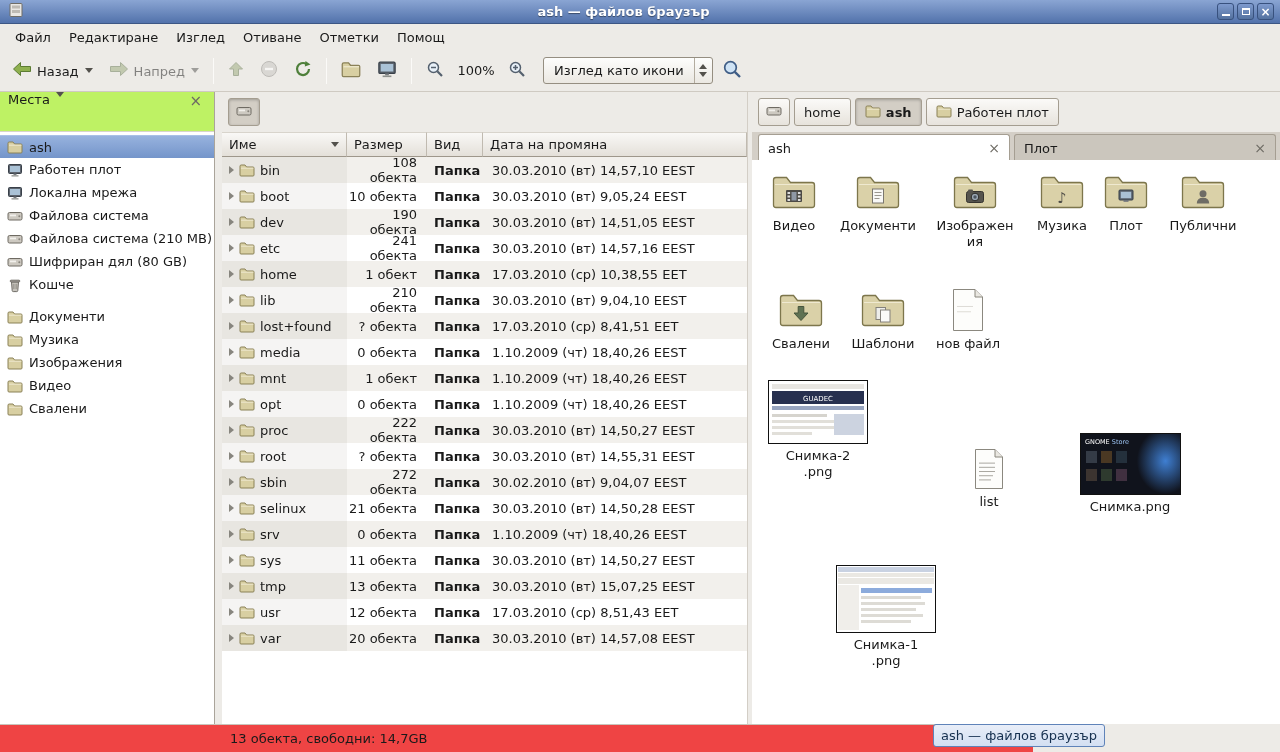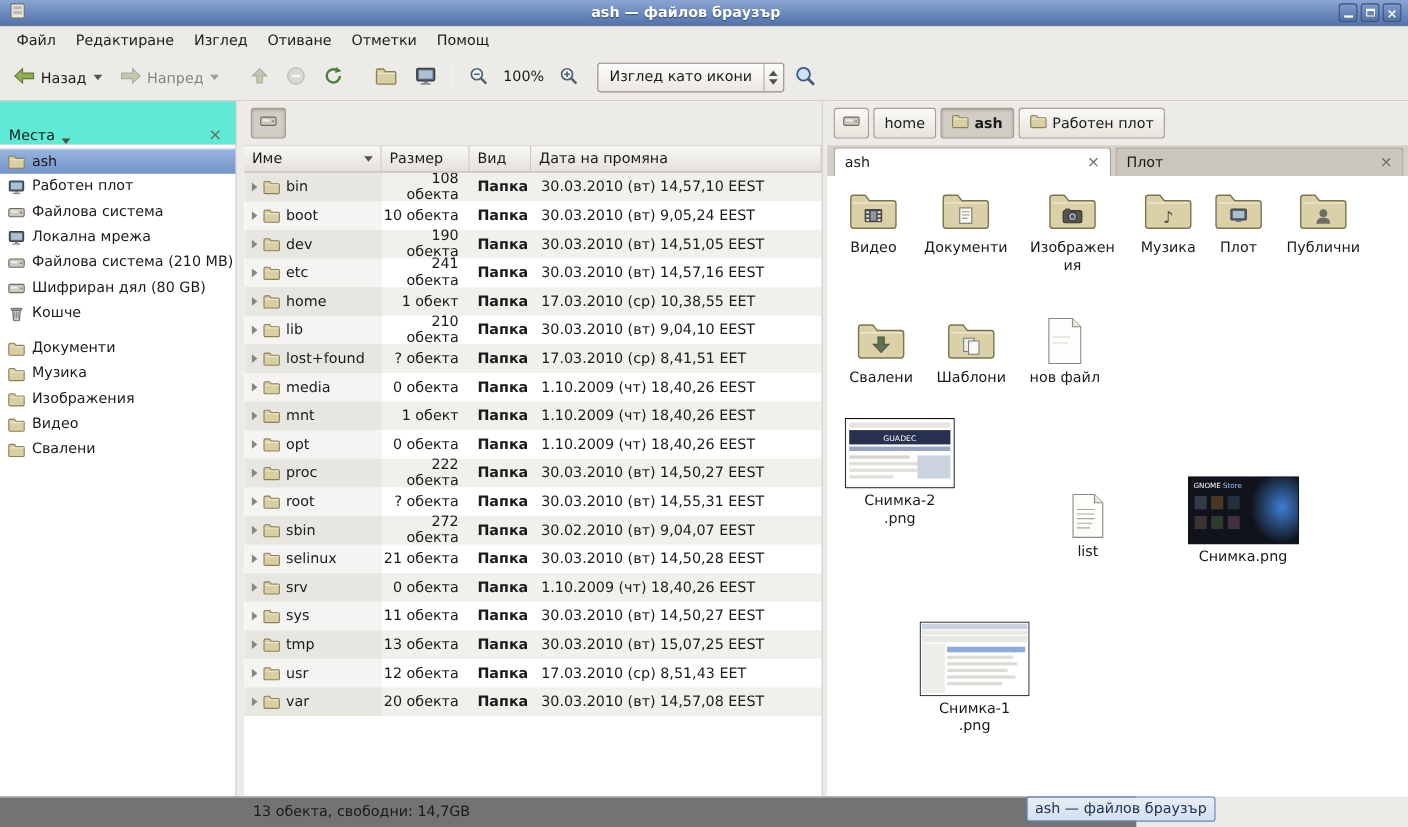--- a/index.html
+++ b/index.html
@@ -35,21 +35,21 @@
   .up-arr { width:0; height:0; border-left:4px solid transparent; border-right:4px solid transparent; border-bottom:5px solid #53514c; }
   .dn-arr { width:0; height:0; border-left:4px solid transparent; border-right:4px solid transparent; border-top:5px solid #53514c; }
 
   
   .main { position:absolute; top:92px; left:0; right:0; height:632px; display:flex; }
   .splitter { width:7px; background:#edebe7; }
   .splitter.thin { width:5px; border-left:1px solid #d3cec6; }
 
   
   .sidebar { width:215px; background:#fff; border-right:1px solid #aaa49a; display:flex; flex-direction:column; }
-  .sidebar-header { height:40px; background:#5eead4; border-bottom:1px solid #d8d4cc; display:flex; align-items:flex-end; padding:0 8px; gap:6px; }
+  .sidebar-header { height:40px; background:#bef264; border-bottom:1px solid #d8d4cc; display:flex; align-items:flex-start; padding:0 8px; gap:6px; }
   .hdr-chev { width:0; height:0; border-left:4px solid transparent; border-right:4px solid transparent; border-top:5px solid #53514c; }
   .spacer { flex:1; }
   .hdr-close { color:#6e6b64; font-size:15px; padding:0 4px; }
   .side-list { flex:1; padding-top:3px; background:#fff; }
   .side-item { height:23px; display:flex; align-items:center; gap:6px; padding:0 4px 0 7px; white-space:nowrap; }
   .side-item:nth-child(8) { margin-top:9px; }
   .side-item.selected { background:linear-gradient(#97b2de,#7495ca); border-top:1px solid #a9c0e6; }
   .si-icon { width:16px; height:16px; display:flex; }
 
   
@@ -79,21 +79,21 @@
   .tab.active { width:252px; background:#fff; }
   .tab:not(.active) { flex:1; background:#cbc6bd; }
   .tab-label { padding-top:1px; }
   .tab-close { margin-left:auto; color:#6e6b64; font-size:14px; padding-left:8px; }
   .icon-area { flex:1; position:relative; background:#fff; overflow:hidden; }
   .icon-item { position:absolute; display:flex; flex-direction:column; align-items:center; gap:4px; }
   .big-icon { display:flex; align-items:flex-end; justify-content:center; }
   .icon-label { text-align:center; line-height:1.2; overflow-wrap:anywhere; }
 
   
-  .statusbar { position:absolute; left:0; bottom:0; width:1033px; height:28px; background:#737373; border-top:1px solid #c9c4bb; display:flex; align-items:center; padding-left:230px; }
+  .statusbar { position:absolute; left:0; bottom:0; width:1033px; height:28px; background:#ef4444; border-top:1px solid #c9c4bb; display:flex; align-items:center; padding-left:230px; }
   .task-btn { position:absolute; left:933px; top:724px; width:172px; height:23px; background:linear-gradient(#e9eef8,#d3dff2); border:1px solid #5f83b9; border-radius:3px; display:flex; align-items:center; justify-content:center; color:#16304f; z-index:5; }
 </style>
 </head>
 <body>
 
 <div class="window">
 
   <div class="titlebar">
     <span class="win-icon">
         <span><svg width="16" height="16" viewBox="0 0 16 16" xmlns="http://www.w3.org/2000/svg">
@@ -230,37 +230,37 @@
                 <rect x="3" y="4" width="10" height="6" fill="#aac2d6"></rect>
                 <rect x="6.5" y="11.5" width="3" height="1.6" fill="#777b80"></rect>
                 <rect x="4.5" y="13.2" width="7" height="1.3" fill="#8e918d"></rect>
               </svg>
             </span>
             <span class="si-label">Работен плот</span>
           </div>
           <div class="side-item">
             <span class="si-icon">
               <svg width="16" height="16" viewBox="0 0 16 16" xmlns="http://www.w3.org/2000/svg">
-                <rect x="1" y="4.5" width="14" height="7.5" rx="1.5" fill="#cdc9c1" stroke="#6e6a62"></rect>
-                <rect x="3" y="6.5" width="6" height="1.8" fill="#f2f0ec"></rect>
-                <circle cx="12.3" cy="8.3" r="1" fill="#88847c"></circle>
-              </svg>
-            </span>
-            <span class="si-label">Файлова система</span>
-          </div>
-          <div class="side-item">
-            <span class="si-icon">
-              <svg width="16" height="16" viewBox="0 0 16 16" xmlns="http://www.w3.org/2000/svg">
                 <rect x="1.5" y="2.5" width="13" height="9" rx="1" fill="#5d646e" stroke="#394049"></rect>
                 <rect x="3" y="4" width="10" height="6" fill="#aac2d6"></rect>
                 <rect x="6.5" y="11.5" width="3" height="1.6" fill="#777b80"></rect>
                 <rect x="4.5" y="13.2" width="7" height="1.3" fill="#8e918d"></rect>
               </svg>
             </span>
             <span class="si-label">Локална мрежа</span>
+          </div>
+          <div class="side-item">
+            <span class="si-icon">
+              <svg width="16" height="16" viewBox="0 0 16 16" xmlns="http://www.w3.org/2000/svg">
+                <rect x="1" y="4.5" width="14" height="7.5" rx="1.5" fill="#cdc9c1" stroke="#6e6a62"></rect>
+                <rect x="3" y="6.5" width="6" height="1.8" fill="#f2f0ec"></rect>
+                <circle cx="12.3" cy="8.3" r="1" fill="#88847c"></circle>
+              </svg>
+            </span>
+            <span class="si-label">Файлова система</span>
           </div>
           <div class="side-item">
             <span class="si-icon">
               <svg width="16" height="16" viewBox="0 0 16 16" xmlns="http://www.w3.org/2000/svg">
                 <rect x="1" y="4.5" width="14" height="7.5" rx="1.5" fill="#cdc9c1" stroke="#6e6a62"></rect>
                 <rect x="3" y="6.5" width="6" height="1.8" fill="#f2f0ec"></rect>
                 <circle cx="12.3" cy="8.3" r="1" fill="#88847c"></circle>
               </svg>
             </span>
             <span class="si-label">Файлова система (210 MB)</span>

